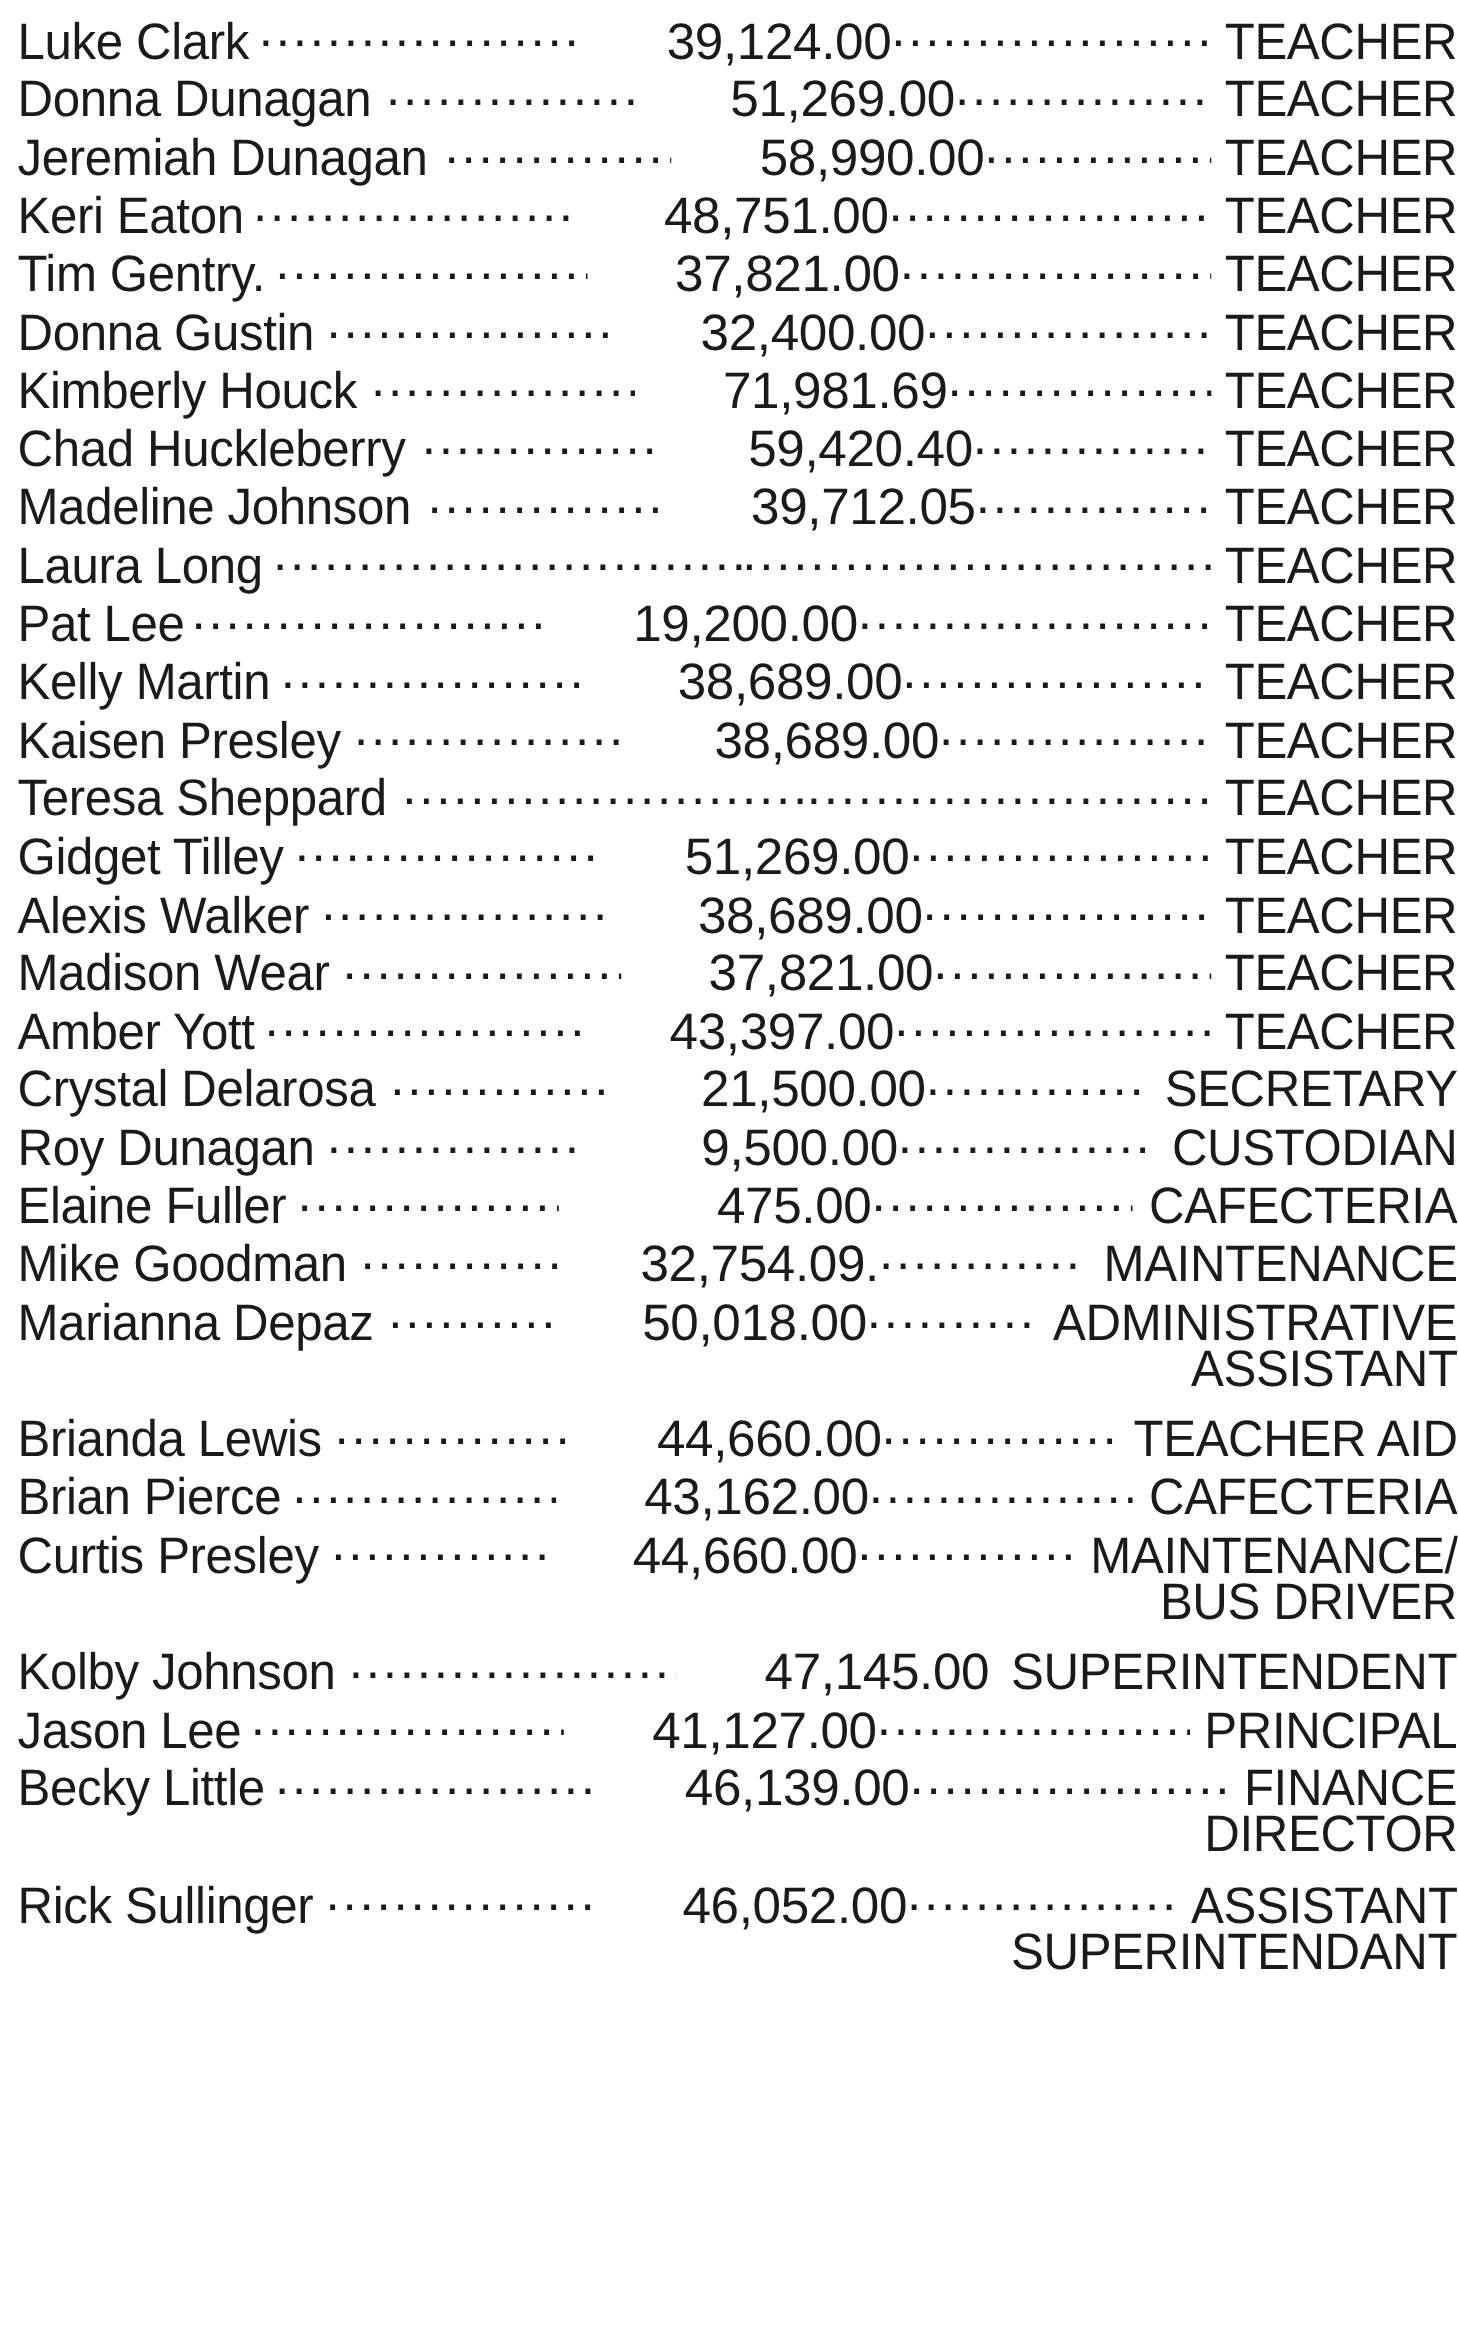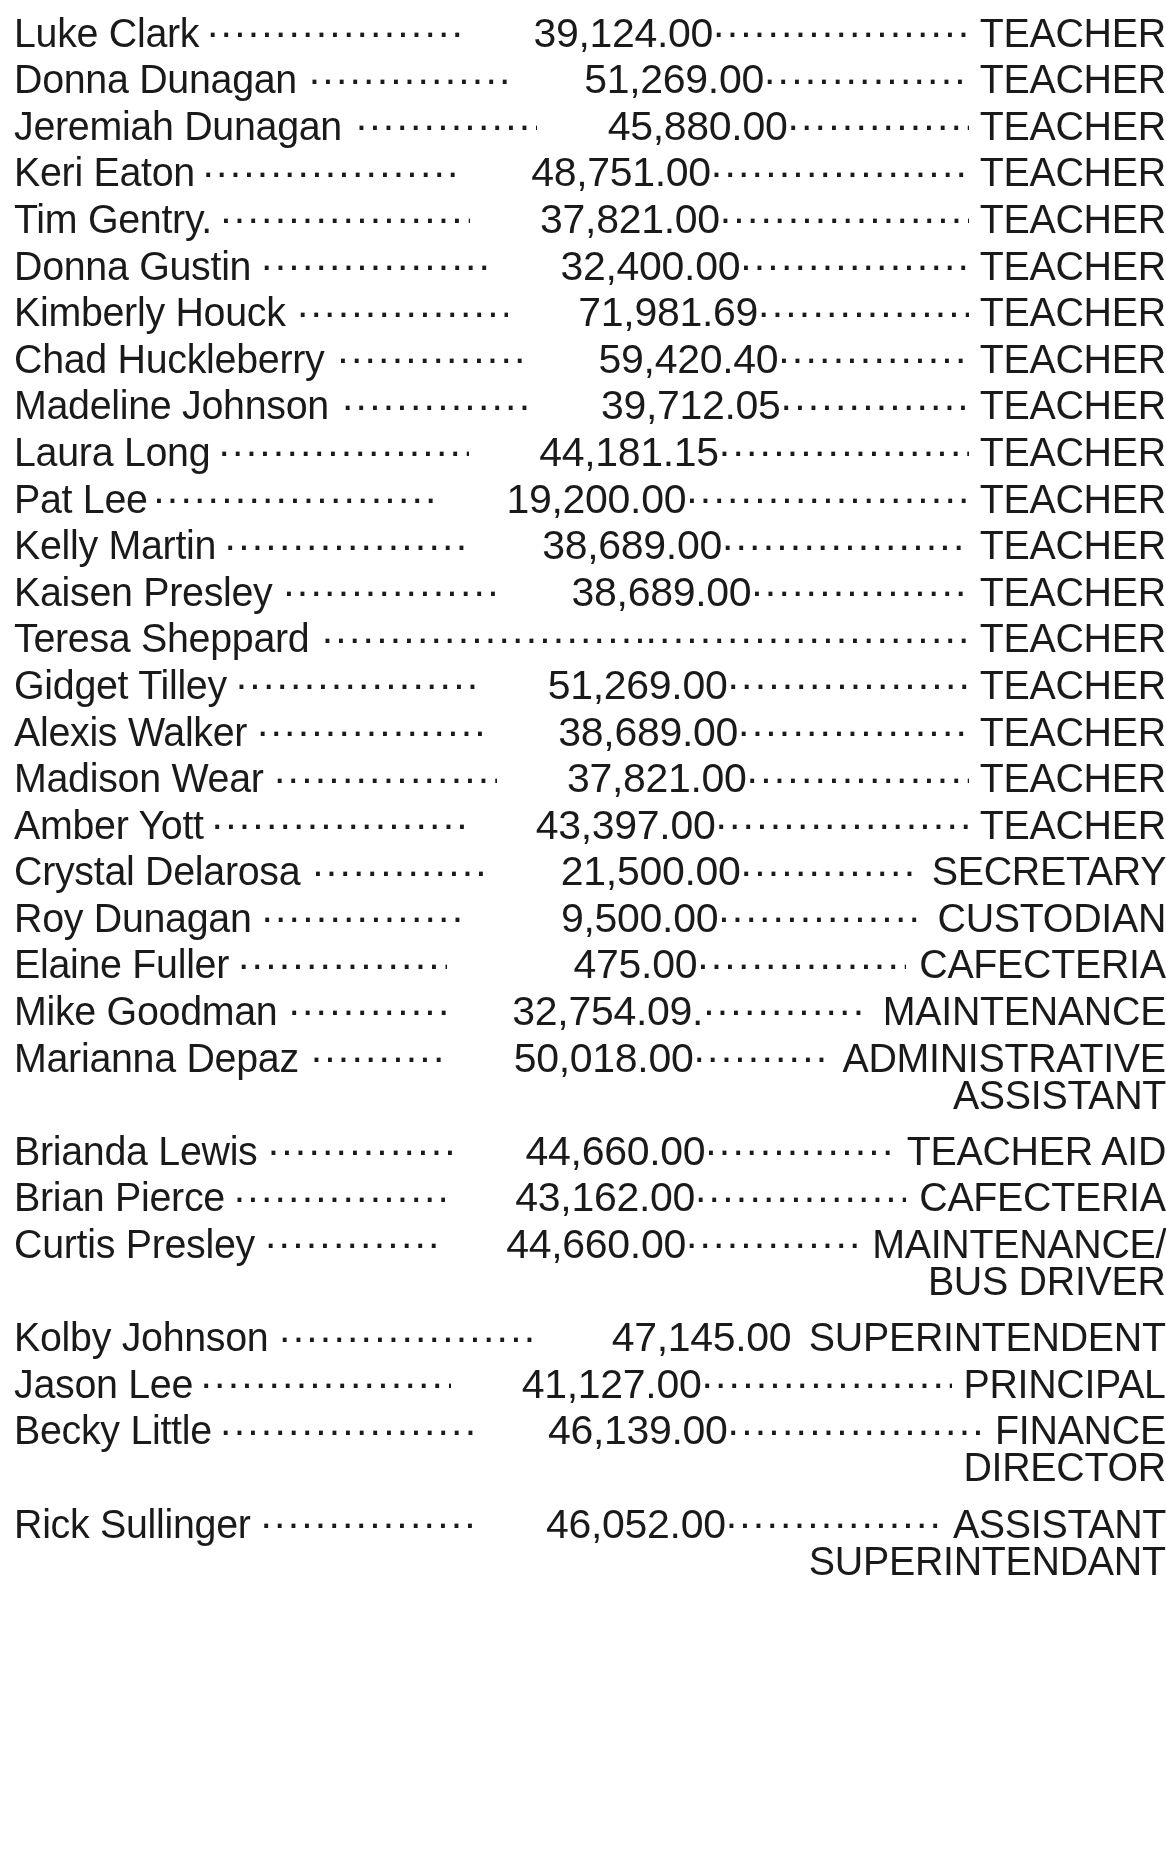--- a/index.html
+++ b/index.html
@@ -127,21 +127,21 @@
     <div class="row-flex">
       <span class="name">Donna Dunagan</span>
       <span class="dots1"></span>
       <span class="amt-box"><span class="amount">51,269.00</span></span>
       <span class="dots2"></span>
       <span class="title">TEACHER</span>
     </div>
     <div class="row-flex">
       <span class="name">Jeremiah Dunagan</span>
       <span class="dots1"></span>
-      <span class="amt-box"><span class="amount">45,880.00</span></span>
+      <span class="amt-box"><span class="amount">58,990.00</span></span>
       <span class="dots2"></span>
       <span class="title">TEACHER</span>
     </div>
     <div class="row-flex">
       <span class="name">Keri Eaton</span>
       <span class="dots1"></span>
       <span class="amt-box"><span class="amount">48,751.00</span></span>
       <span class="dots2"></span>
       <span class="title">TEACHER</span>
     </div>
@@ -176,21 +176,20 @@
     <div class="row-flex">
       <span class="name">Madeline Johnson</span>
       <span class="dots1"></span>
       <span class="amt-box"><span class="amount">39,712.05</span></span>
       <span class="dots2"></span>
       <span class="title">TEACHER</span>
     </div>
     <div class="row-flex">
       <span class="name">Laura Long</span>
       <span class="dots1"></span>
-      <span class="amt-box"><span class="amount">44,181.15</span></span>
       <span class="dots2"></span>
       <span class="title">TEACHER</span>
     </div>
     <div class="row-flex">
       <span class="name">Pat Lee</span>
       <span class="dots1"></span>
       <span class="amt-box"><span class="amount">19,200.00</span></span>
       <span class="dots2"></span>
       <span class="title">TEACHER</span>
     </div>

